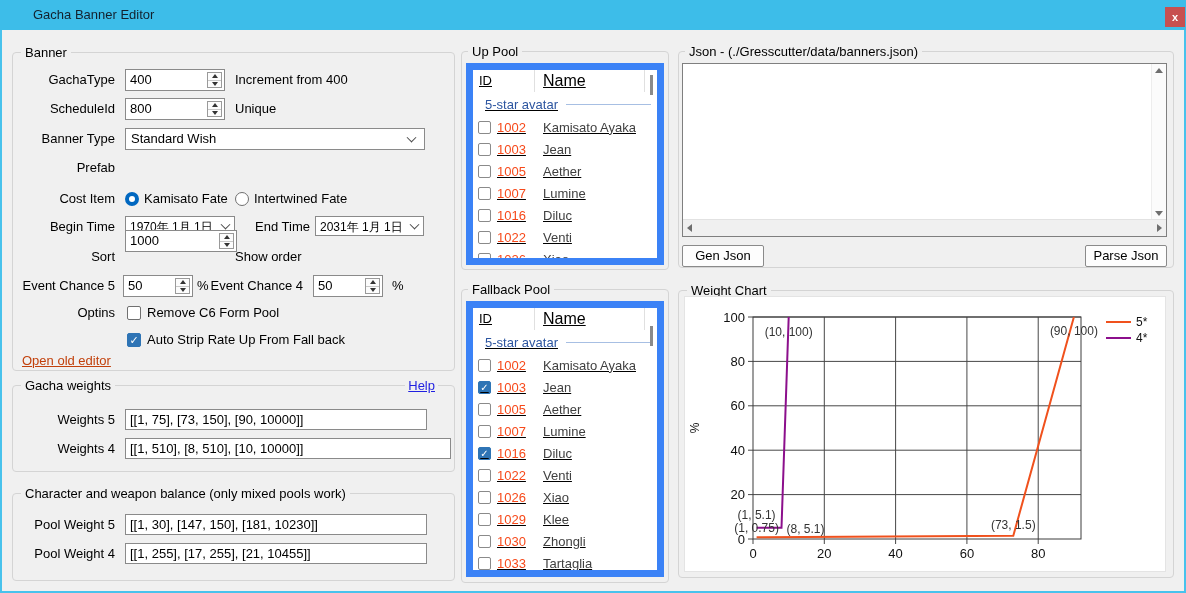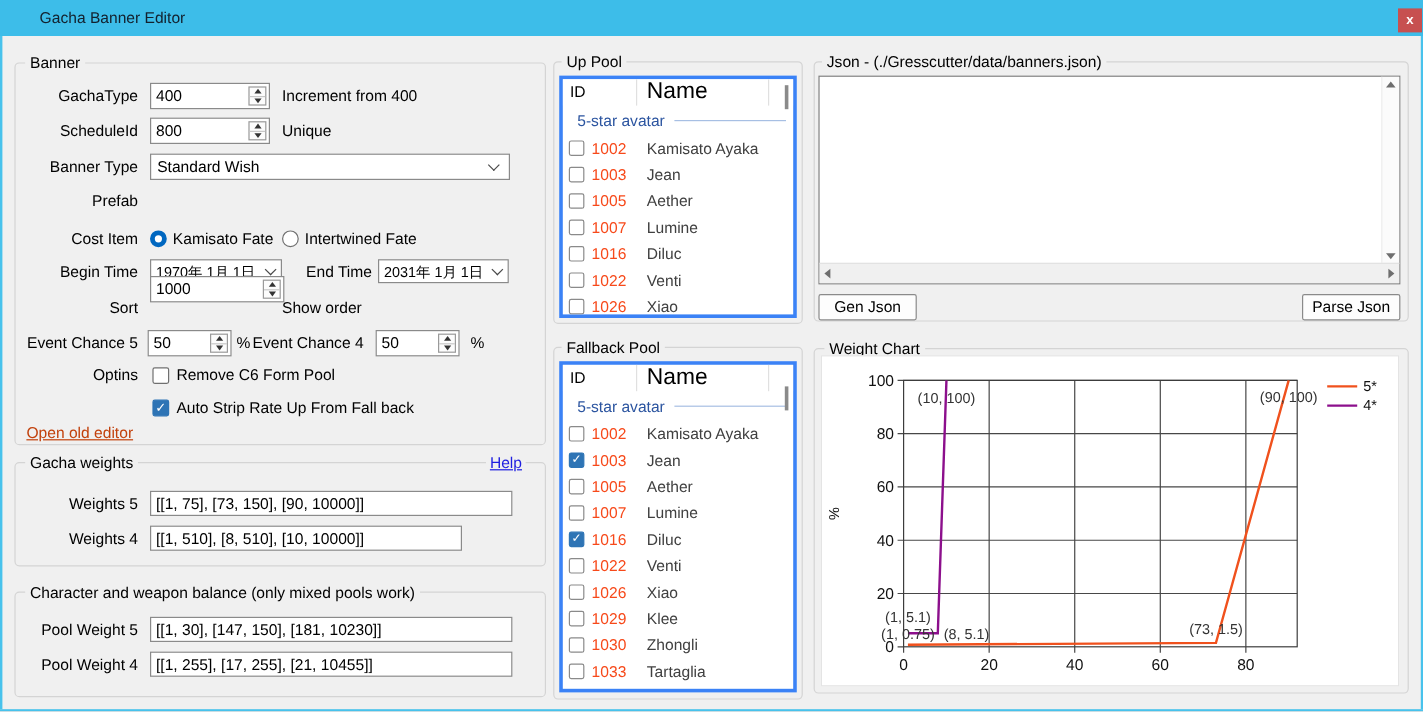--- a/index.html
+++ b/index.html
@@ -36,24 +36,24 @@
   .datebox .chev{right:5px;}
   .radio{position:absolute;width:14px;height:14px;border-radius:50%;box-sizing:border-box;background:#fff;border:1px solid #707070;}
   .radio.selected{border:4px solid #0067c0;}
   .cbx{position:absolute;width:14px;height:14px;box-sizing:border-box;background:#fff;border:1px solid #707070;
     border-radius:2px;color:#fff;font-size:11px;line-height:12px;text-align:center;}
   .cbx.checked{background:#2e74b5;border-color:#2e74b5;}
   .link{position:absolute;font-size:13px;color:#c2410c;text-decoration:underline;white-space:nowrap;cursor:pointer;}
   .help-link{position:absolute;top:-9px;right:16px;background:#f0f0f0;padding:0 3px;font-size:13px;
     color:#1f1fe0;text-decoration:underline;line-height:17px;cursor:pointer;}
   
-  .lv{position:absolute;background:#fff;border:3px solid #3b82f6;box-sizing:border-box;overflow:hidden;}
+  .lv{position:absolute;background:#fff;border:7px solid #3b82f6;box-sizing:border-box;overflow:hidden;text-decoration:underline;}
   .lv-header{display:flex;height:22px;align-items:stretch;background:#fff;}
   .lv-h-id{width:62px;box-sizing:border-box;padding-left:6px;font-size:13px;line-height:22px;border-right:1px solid #e0e0e0;}
-  .lv-h-name{width:110px;box-sizing:border-box;padding-left:8px;font-size:19px;line-height:22px;border-right:1px solid #e0e0e0;}
+  .lv-h-name{width:110px;box-sizing:border-box;padding-left:8px;font-size:16px;line-height:22px;border-right:1px solid #e0e0e0;}
   .lv-group{display:flex;align-items:center;height:24px;padding-left:12px;}
   .lv-group-text{color:#2c55a0;font-size:13px;white-space:nowrap;}
   .lv-group-line{flex:1;height:1px;background:#a7bfe3;margin:0 6px 0 8px;}
   .lv-row{display:flex;align-items:center;height:22px;}
   .lv-row .cb{width:13px;height:13px;margin-left:5px;box-sizing:border-box;border:1px solid #8a8a8a;border-radius:2px;
     background:#fff;color:#fff;font-size:10px;line-height:11px;text-align:center;flex:none;}
   .lv-row .cb.checked{background:#2e74b5;border-color:#2e74b5;}
   .lv-id{margin-left:6px;width:40px;color:#f7491a;font-size:13px;flex:none;}
   .lv-name{margin-left:6px;color:#404040;font-size:13px;white-space:nowrap;}
   .lv-thumb{position:absolute;right:4px;width:3px;height:20px;background:#8a8a8a;}
@@ -173,21 +173,21 @@
 
   <a class="link" style="left:22px;top:353px">Open old editor</a>
 
   <div class="gb" style="left:12px;top:385px;width:443px;height:87px">
     <span class="lg">Gacha weights</span>
     <a class="help-link">Help</a>
   </div>
   <div class="lbl" style="left:12px;top:409px;width:103px">Weights 5</div>
   <input class="tb" style="left: 125px; top: 409px; width: 302px;" value="[[1, 75], [73, 150], [90, 10000]]">
   <div class="lbl" style="left:12px;top:438px;width:103px">Weights 4</div>
-  <input class="tb" style="left: 125px; top: 438px; width: 260px;" value="[[1, 510], [8, 510], [10, 10000]]">
+  <input class="tb" style="left: 125px; top: 438px; width: 326px;" value="[[1, 510], [8, 510], [10, 10000]]">
 
   <div class="gb" style="left:12px;top:493px;width:443px;height:88px">
     <span class="lg">Character and weapon balance (only mixed pools work)</span>
   </div>
   <div class="lbl" style="left:12px;top:514px;width:103px">Pool Weight 5</div>
   <input class="tb" style="left: 125px; top: 514px; width: 302px;" value="[[1, 30], [147, 150], [181, 10230]]">
   <div class="lbl" style="left:12px;top:543px;width:103px">Pool Weight 4</div>
   <input class="tb" style="left: 125px; top: 543px; width: 302px;" value="[[1, 255], [17, 255], [21, 10455]]">
 
   <div class="gb" style="left:461px;top:51px;width:208px;height:219px">

